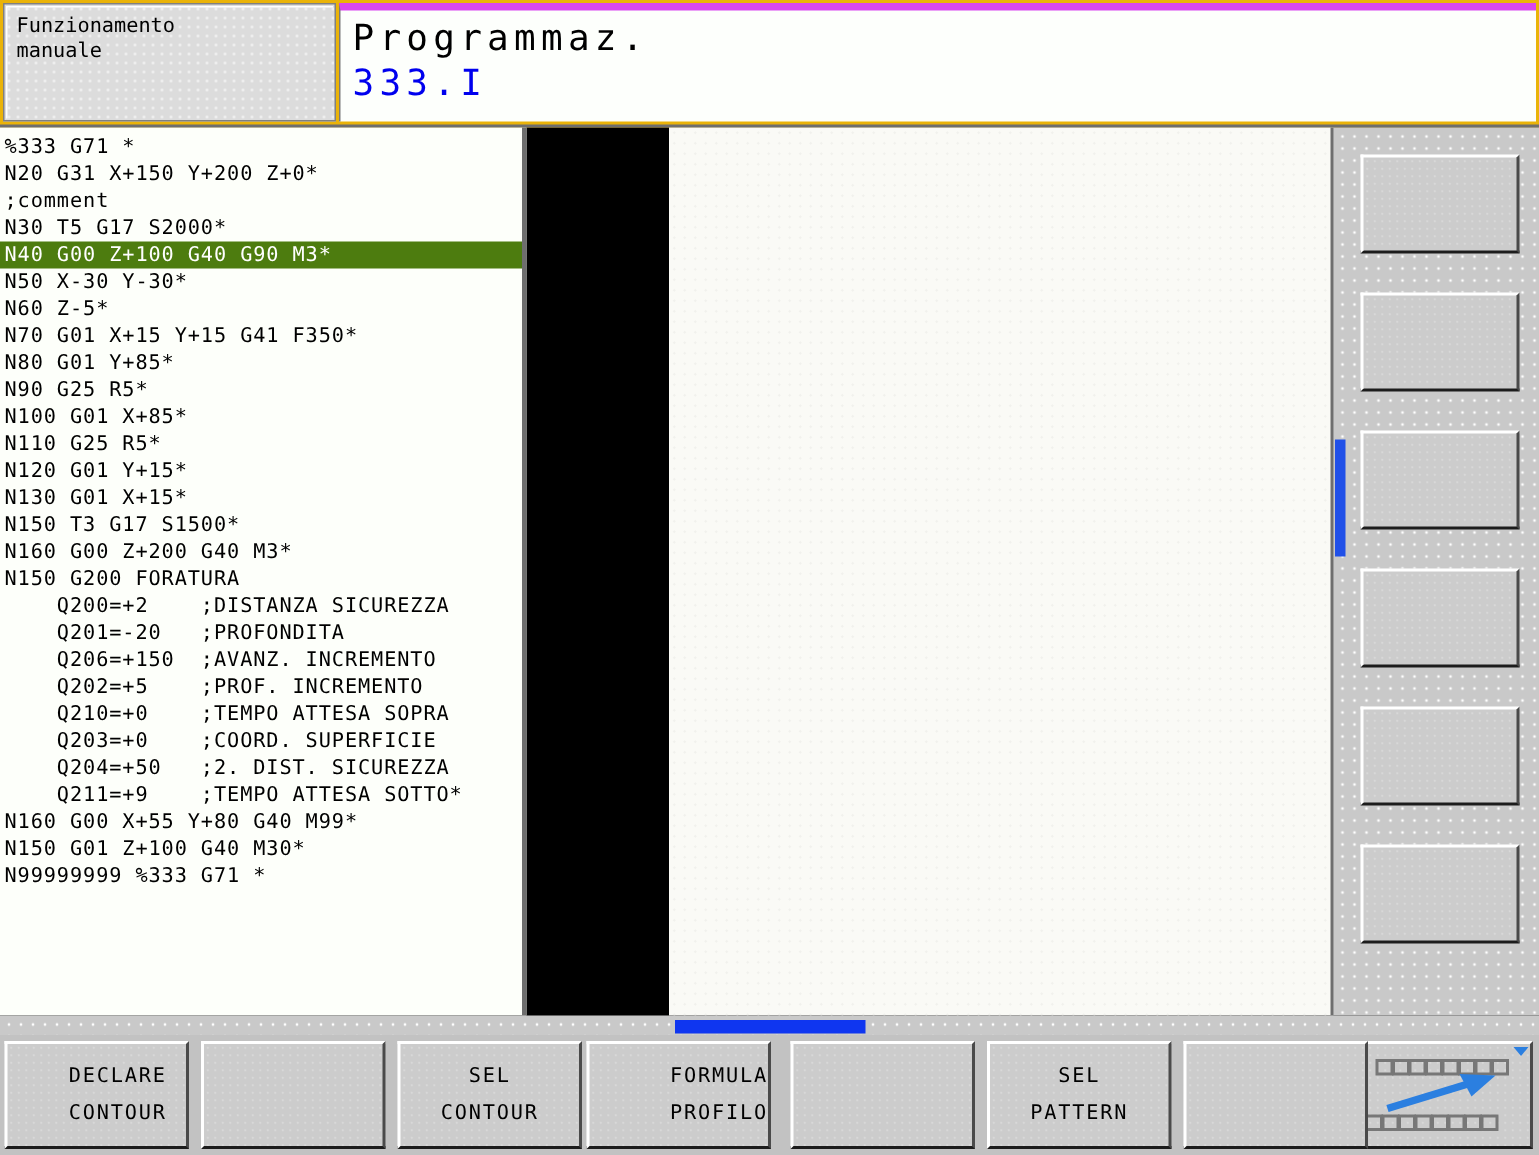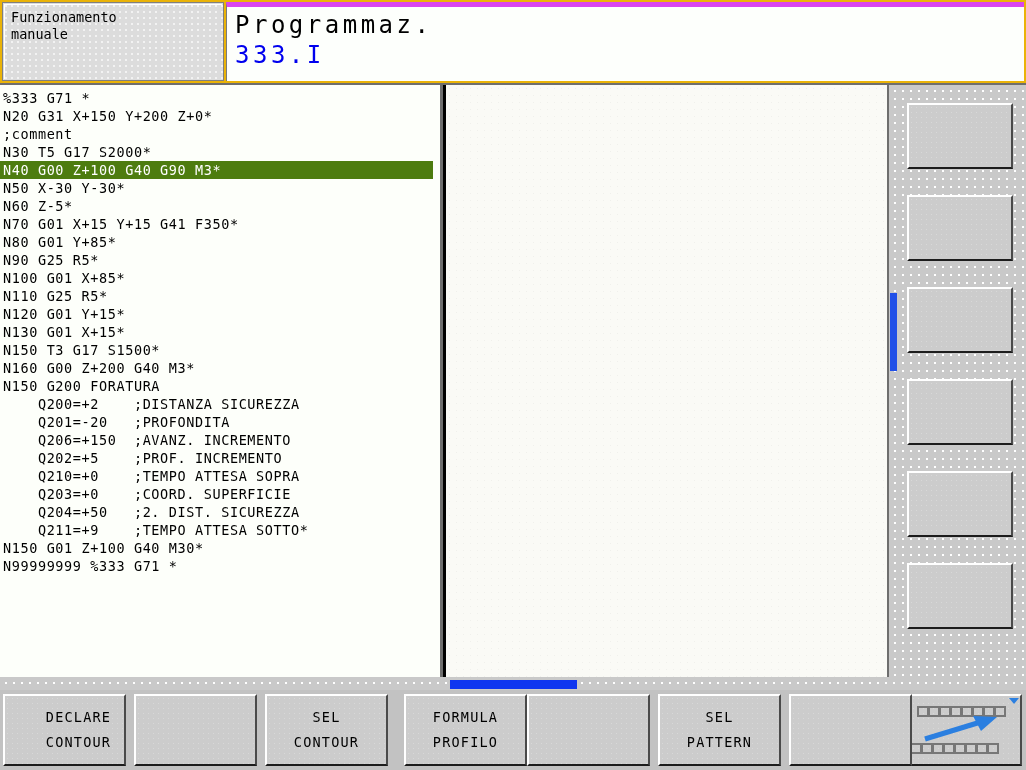--- a/index.html
+++ b/index.html
@@ -100,21 +100,21 @@
   #body-area {
     position: absolute;
     left: 0; top: 85px;
     width: 1026px; height: 592px;
   }
 
   
   #prog-pane {
     position: absolute;
     left: 0; top: 0;
-    width: 443px; height: 592px;
+    width: 351px; height: 592px;
     background: #fdfffa;
     box-sizing: border-box;
     border-right: 3px solid #6e6e6e;
     overflow: hidden;
     text-decoration: underline;
   }
   #prog-list {
     position: absolute;
     left: 0; top: 4px;
     width: 440px;
@@ -284,20 +284,21 @@
           <div class="prog-line">N160 G00 Z+200 G40 M3*</div>
           <div class="prog-line">N150 G200 FORATURA</div>
           <div class="prog-line">    Q200=+2    ;DISTANZA SICUREZZA</div>
           <div class="prog-line">    Q201=-20   ;PROFONDITA</div>
           <div class="prog-line">    Q206=+150  ;AVANZ. INCREMENTO</div>
           <div class="prog-line">    Q202=+5    ;PROF. INCREMENTO</div>
           <div class="prog-line">    Q210=+0    ;TEMPO ATTESA SOPRA</div>
           <div class="prog-line">    Q203=+0    ;COORD. SUPERFICIE</div>
           <div class="prog-line">    Q204=+50   ;2. DIST. SICUREZZA</div>
           <div class="prog-line">    Q211=+9    ;TEMPO ATTESA SOTTO*</div>
+          <div class="prog-line">N160 G00 X+55 Y+80 G40 M99*</div>
           <div class="prog-line">N150 G01 Z+100 G40 M30*</div>
           <div class="prog-line">N99999999 %333 G71 *</div>
         </div>
     </div>
 
     <div id="graphics-pane"></div>
 
     <div id="vkeys" class="chrome">
       <div id="vkey-indicator" style="top: 208px; height: 78px; background: rgb(32, 80, 232);"></div>
     <div class="vkey" style="top: 18px;"><span></span></div>
@@ -351,21 +352,21 @@
         <div class="lbl">CONTOUR</div>
       </div>
       <div class="skey" style="left: 134px;">
         <div class="lbl" style="height: 15px;"></div>
         <div class="lbl" style="height: 15px;"></div>
       </div>
       <div class="skey" style="left: 265px;">
         <div class="lbl">SEL</div>
         <div class="lbl">CONTOUR</div>
       </div>
-      <div class="skey" style="left: 404px;">
+      <div class="skey" style="left: 391px; align-items: flex-end;">
         <div class="lbl">FORMULA</div>
         <div class="lbl">PROFILO</div>
       </div>
       <div class="skey" style="left: 527px;">
         <div class="lbl" style="height: 15px;"></div>
         <div class="lbl" style="height: 15px;"></div>
       </div>
       <div class="skey" style="left: 658px;">
         <div class="lbl">SEL</div>
         <div class="lbl">PATTERN</div>

